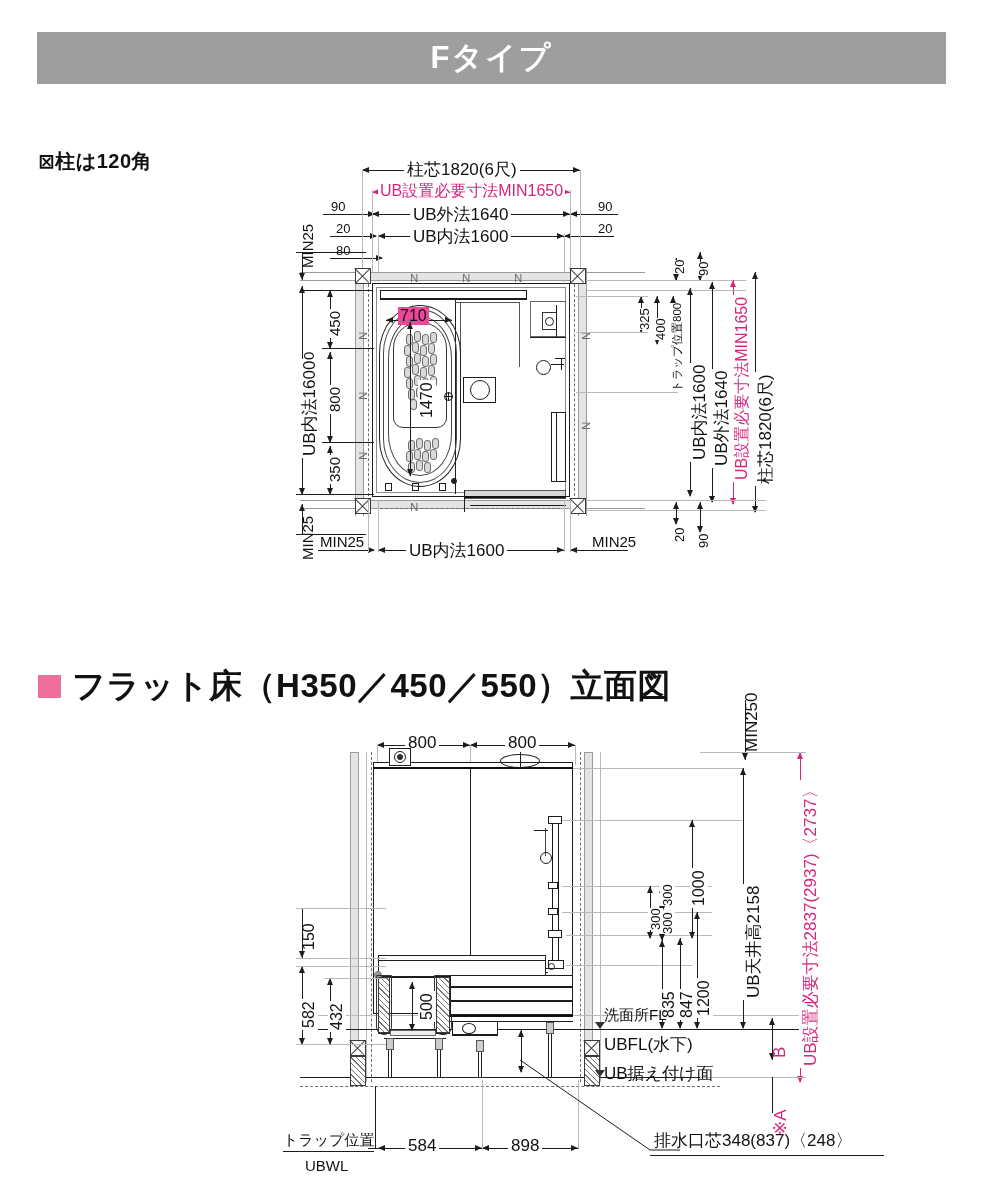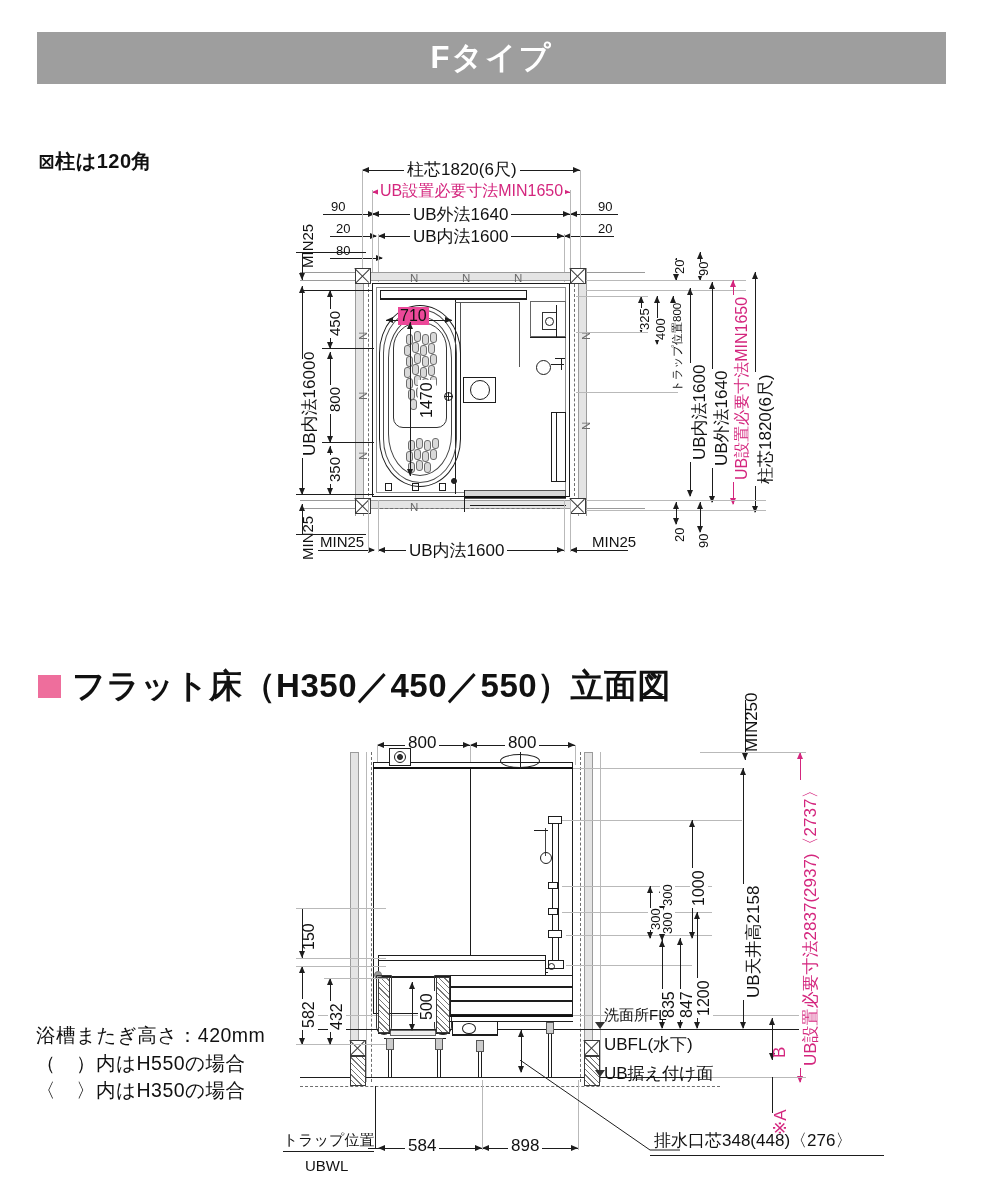--- a/index.html
+++ b/index.html
@@ -394,23 +394,20 @@
     <div class="ln v lt" style="left:564px;top:500px;height:52px;"></div>
     <div class="ln v lt" style="left:368px;top:500px;height:52px;"></div>
     <div class="ln v lt" style="left:570px;top:500px;height:52px;"></div>
   </div>
 
   <div class="sec-head" style="left:38px;top:648px;margin-top:16px;">
     <span class="sec-sq"></span>
     <span class="sec-txt big">フラット床（H350／450／550）立面図</span>
   </div>
 
-  <div class="note-block" style="left:36px;top:1022px;">浴槽またぎ高さ：420mm
-（　）内はH550の場合
-〈　〉内はH350の場合</div>
 
   <div class="dw" style="left:0;top:0;width:983px;height:1200px;">
 
     <div class="ln h" style="left:377px;top:745px;width:93px;"></div>
     <div class="ah l" style="left:377px;top:742px;"></div>
     <div class="ah r" style="left:463px;top:742px;"></div>
     <div class="dim l" style="left:405px;top:733px;background:#fff;padding:0 3px;">800</div>
 
     <div class="ln h" style="left:470px;top:745px;width:105px;"></div>
     <div class="ah l" style="left:470px;top:742px;"></div>
@@ -624,17 +621,17 @@
     <div class="ln v lt" style="left:482px;top:1080px;height:70px;"></div>
     <div class="ln v lt" style="left:578px;top:1080px;height:70px;"></div>
 
     <div class="ln v" style="left:521px;top:1030px;height:42px;"></div>
     <div class="ah d" style="left:518px;top:1066px;"></div>
     <div class="ah u" style="left:518px;top:1030px;"></div>
     <svg style="position:absolute;left:520px;top:1060px;width:160px;height:100px;">
       <line x1="0" y1="0" x2="130" y2="90" stroke="#1d1d1d" stroke-width="1"></line>
       <line x1="130" y1="90" x2="160" y2="90" stroke="#1d1d1d" stroke-width="1"></line>
     </svg>
-    <div class="cap" style="left:654px;top:1129px;">排水口芯348(448)〈276〉</div>
+    <div class="cap" style="left:654px;top:1129px;">排水口芯348(837)〈248〉</div>
     <div class="ln h" style="left:650px;top:1155px;width:234px;"></div>
 
   </div>
 </div>
 
 </body></html>

